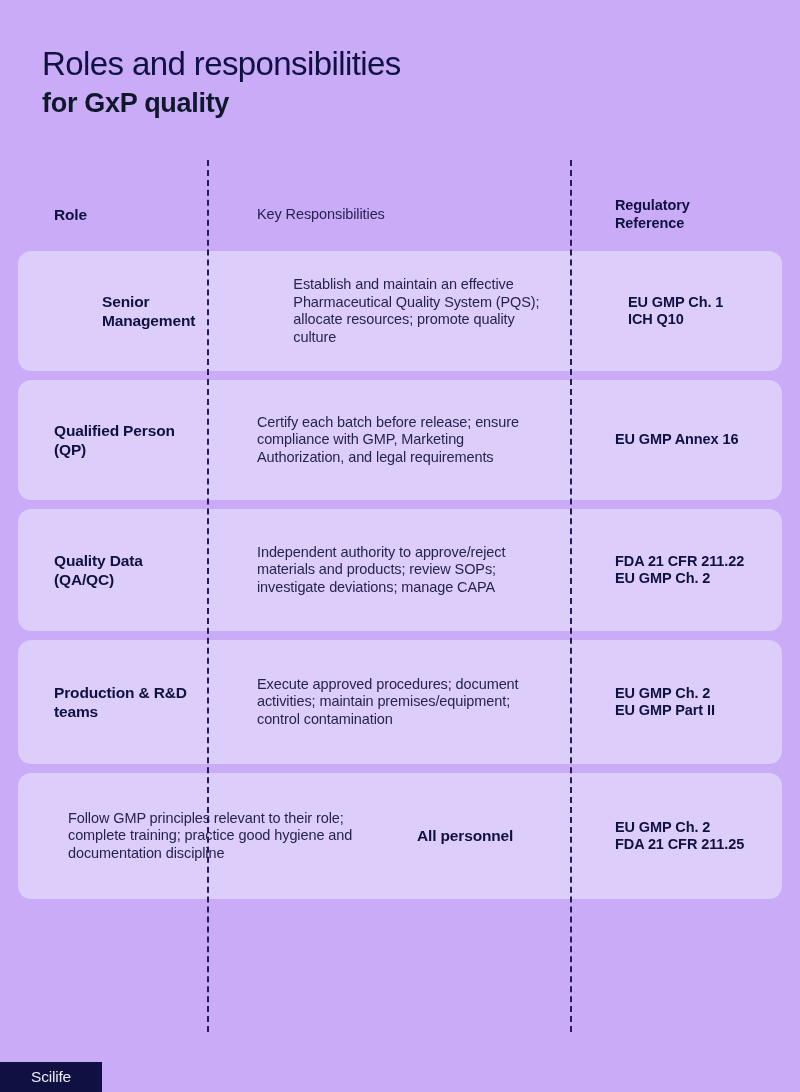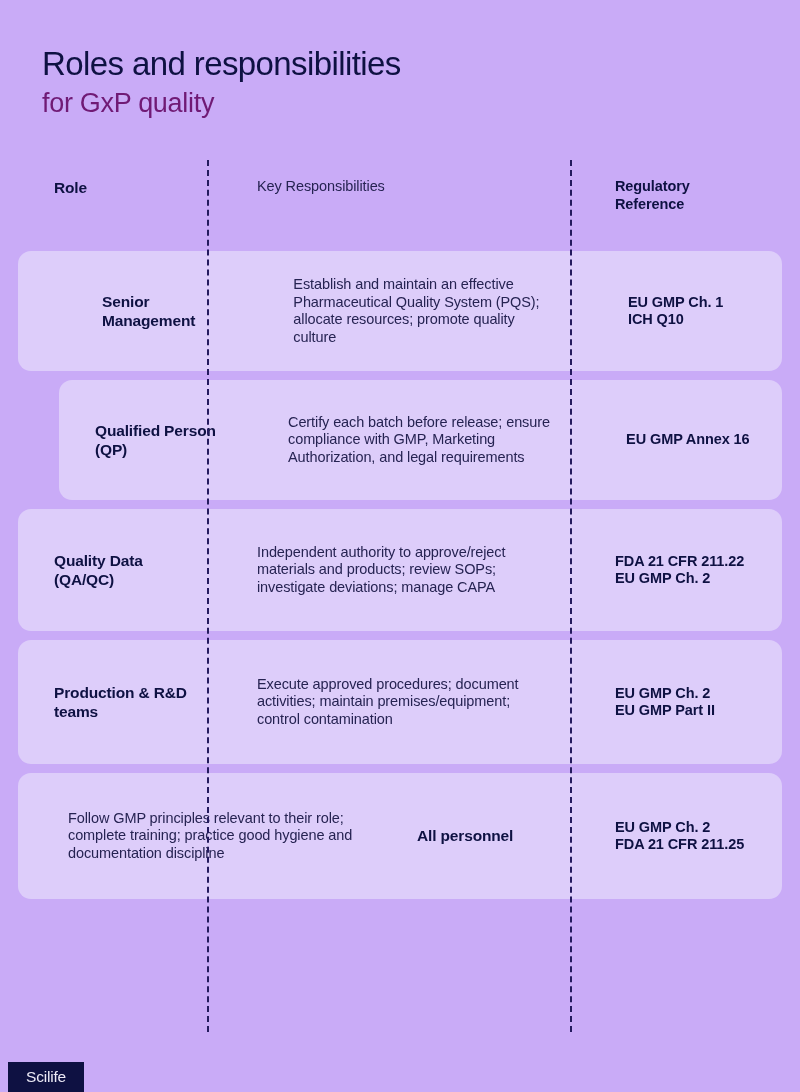--- a/index.html
+++ b/index.html
@@ -31,24 +31,24 @@
   .title-main {
     font-size: 33px;
     font-weight: 400;
     letter-spacing: -0.6px;
     line-height: 40px;
     color: #0e1142;
     margin: 0;
   }
   .title-sub {
     font-size: 27px;
-    font-weight: 400;
+    font-weight: 700;
     letter-spacing: -0.3px;
     line-height: 34px;
-    color: #701a75;
+    color: #0f172a;
     margin: 2px 0 0 0;
   }
 
   
   .divider {
     position: absolute;
     top: 160px;
     height: 872px;
     width: 0;
     border-left: 2px dashed #241a5e;
@@ -61,20 +61,21 @@
   .table {
     position: absolute;
     left: 18px;
     top: 178px;
     width: 764px;
   }
 
   .header-row {
     display: flex;
     height: 73px;
+    align-items: center;
   }
   .header-row .c-role    { width: 189px; padding-left: 36px; box-sizing: border-box; }
   .header-row .c-resp    { width: 363px; padding-left: 50px; box-sizing: border-box; }
   .header-row .c-ref     { width: 212px; padding-left: 45px; box-sizing: border-box; }
 
   .header-cell {
     font-size: 19px;
     font-weight: 400;
     line-height: 24px;
     color: #0e1142;
@@ -120,32 +121,32 @@
     padding-left: 45px;
     padding-right: 8px;
     font-size: 14.5px;
     font-weight: 700;
     line-height: 17.5px;
     letter-spacing: -0.1px;
     color: #0e1142;
   }
 
   .row-h1 { min-height: 120px; padding-left: 48px; }
-  .row-h2 { min-height: 120px; margin-left: 41px; }
+  .row-h2 { min-height: 120px; }
   .row-h3 { min-height: 122px; }
   .row-h4 { min-height: 124px; }
   .row-h5 { min-height: 128px; }
   .row-h6 { min-height: 126px; }
 
   
   .logo {
     position: absolute;
-    left: 8px;
+    left: 0;
     bottom: 0;
-    width: 76px;
+    width: 102px;
     height: 30px;
     background: #0e1142;
     display: flex;
     align-items: center;
     justify-content: center;
   }
   .logo-text {
     color: #eceaf6;
     font-size: 15.5px;
     font-weight: 400;

